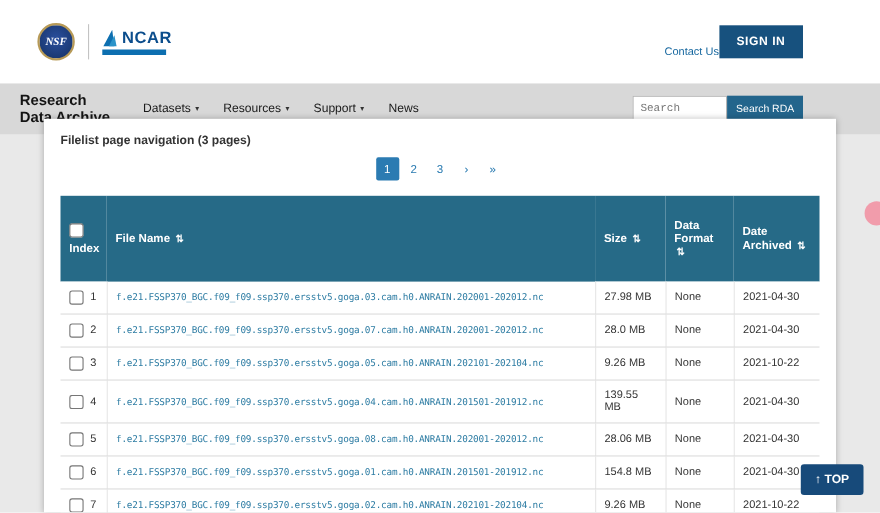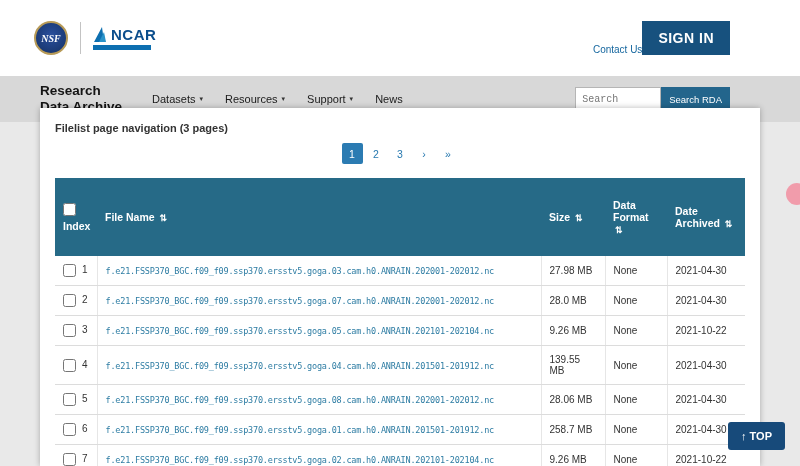--- a/index.html
+++ b/index.html
@@ -25,30 +25,30 @@
     font-family:"Liberation Serif", serif; font-style:italic; font-weight:bold; font-size:10px;
   }
   .logo-divider { width:1px; height:32px; background:#c3c3c3; }
   .ncar { display:flex; flex-direction:column; }
   .ncar-row { display:flex; align-items:flex-end; gap:4px; }
   .ncar-text { color:#0b4d8c; font-weight:bold; font-size:15px; letter-spacing:0.5px; }
   .ncar-tag { margin-top:2px; height:5px; width:58px; background:#0d6fb0; }
   .topbar-right { margin-left:auto; display:flex; align-items:flex-end; }
   .contact { color:#16679f; font-size:10px; text-decoration:none; cursor:pointer; }
   .signin {
-    background:#17517e; color:#fff; font-weight:bold; font-size:14px;
+    background:#17517e; color:#fff; font-weight:bold; font-size:11px;
     padding:9px 16px; border:none; letter-spacing:0.5px; cursor:pointer;
     font-family:"Liberation Sans", sans-serif;
   }
 
   
   .navbar {
     height:46px; background:#d8d8d8;
     display:flex; align-items:center;
-    padding:0 70px 0 40px;
+    padding:0 70px 0 18px;
   }
   .brand { font-size:13.5px; font-weight:bold; color:#141414; line-height:1.15; margin-right:30px; cursor:pointer; }
   .menu { display:flex; gap:22px; font-size:11px; color:#1a1a1a; }
   .menu-item { display:flex; align-items:center; gap:4px; cursor:pointer; white-space:nowrap; }
   .caret { font-size:7px; color:#333; }
   .nav-search { margin-left:auto; display:flex; }
   .search-input {
     width:86px; height:24px; border:1px solid #b5b5b5; padding:0 6px;
     font-size:10px; font-family:Liberation Mono, monospace; color:#333; background:#fff;
   }
@@ -238,21 +238,21 @@
         <tr>
           <td class="col-index"><input type="checkbox" style=""><span>5</span></td>
           <td class="col-file"><a href="#">f.e21.FSSP370_BGC.f09_f09.ssp370.ersstv5.goga.08.cam.h0.ANRAIN.202001-202012.nc</a></td>
           <td class="col-size">28.06 MB</td>
           <td class="col-format">None</td>
           <td class="col-date">2021-04-30</td>
         </tr>
         <tr>
           <td class="col-index"><input type="checkbox" style=""><span>6</span></td>
           <td class="col-file"><a href="#">f.e21.FSSP370_BGC.f09_f09.ssp370.ersstv5.goga.01.cam.h0.ANRAIN.201501-201912.nc</a></td>
-          <td class="col-size">258.7 MB</td>
+          <td class="col-size">154.8 MB</td>
           <td class="col-format">None</td>
           <td class="col-date">2021-04-30</td>
         </tr>
         <tr>
           <td class="col-index"><input type="checkbox" style=""><span>7</span></td>
           <td class="col-file"><a href="#">f.e21.FSSP370_BGC.f09_f09.ssp370.ersstv5.goga.02.cam.h0.ANRAIN.202101-202104.nc</a></td>
           <td class="col-size">9.26 MB</td>
           <td class="col-format">None</td>
           <td class="col-date">2021-10-22</td>
         </tr>

